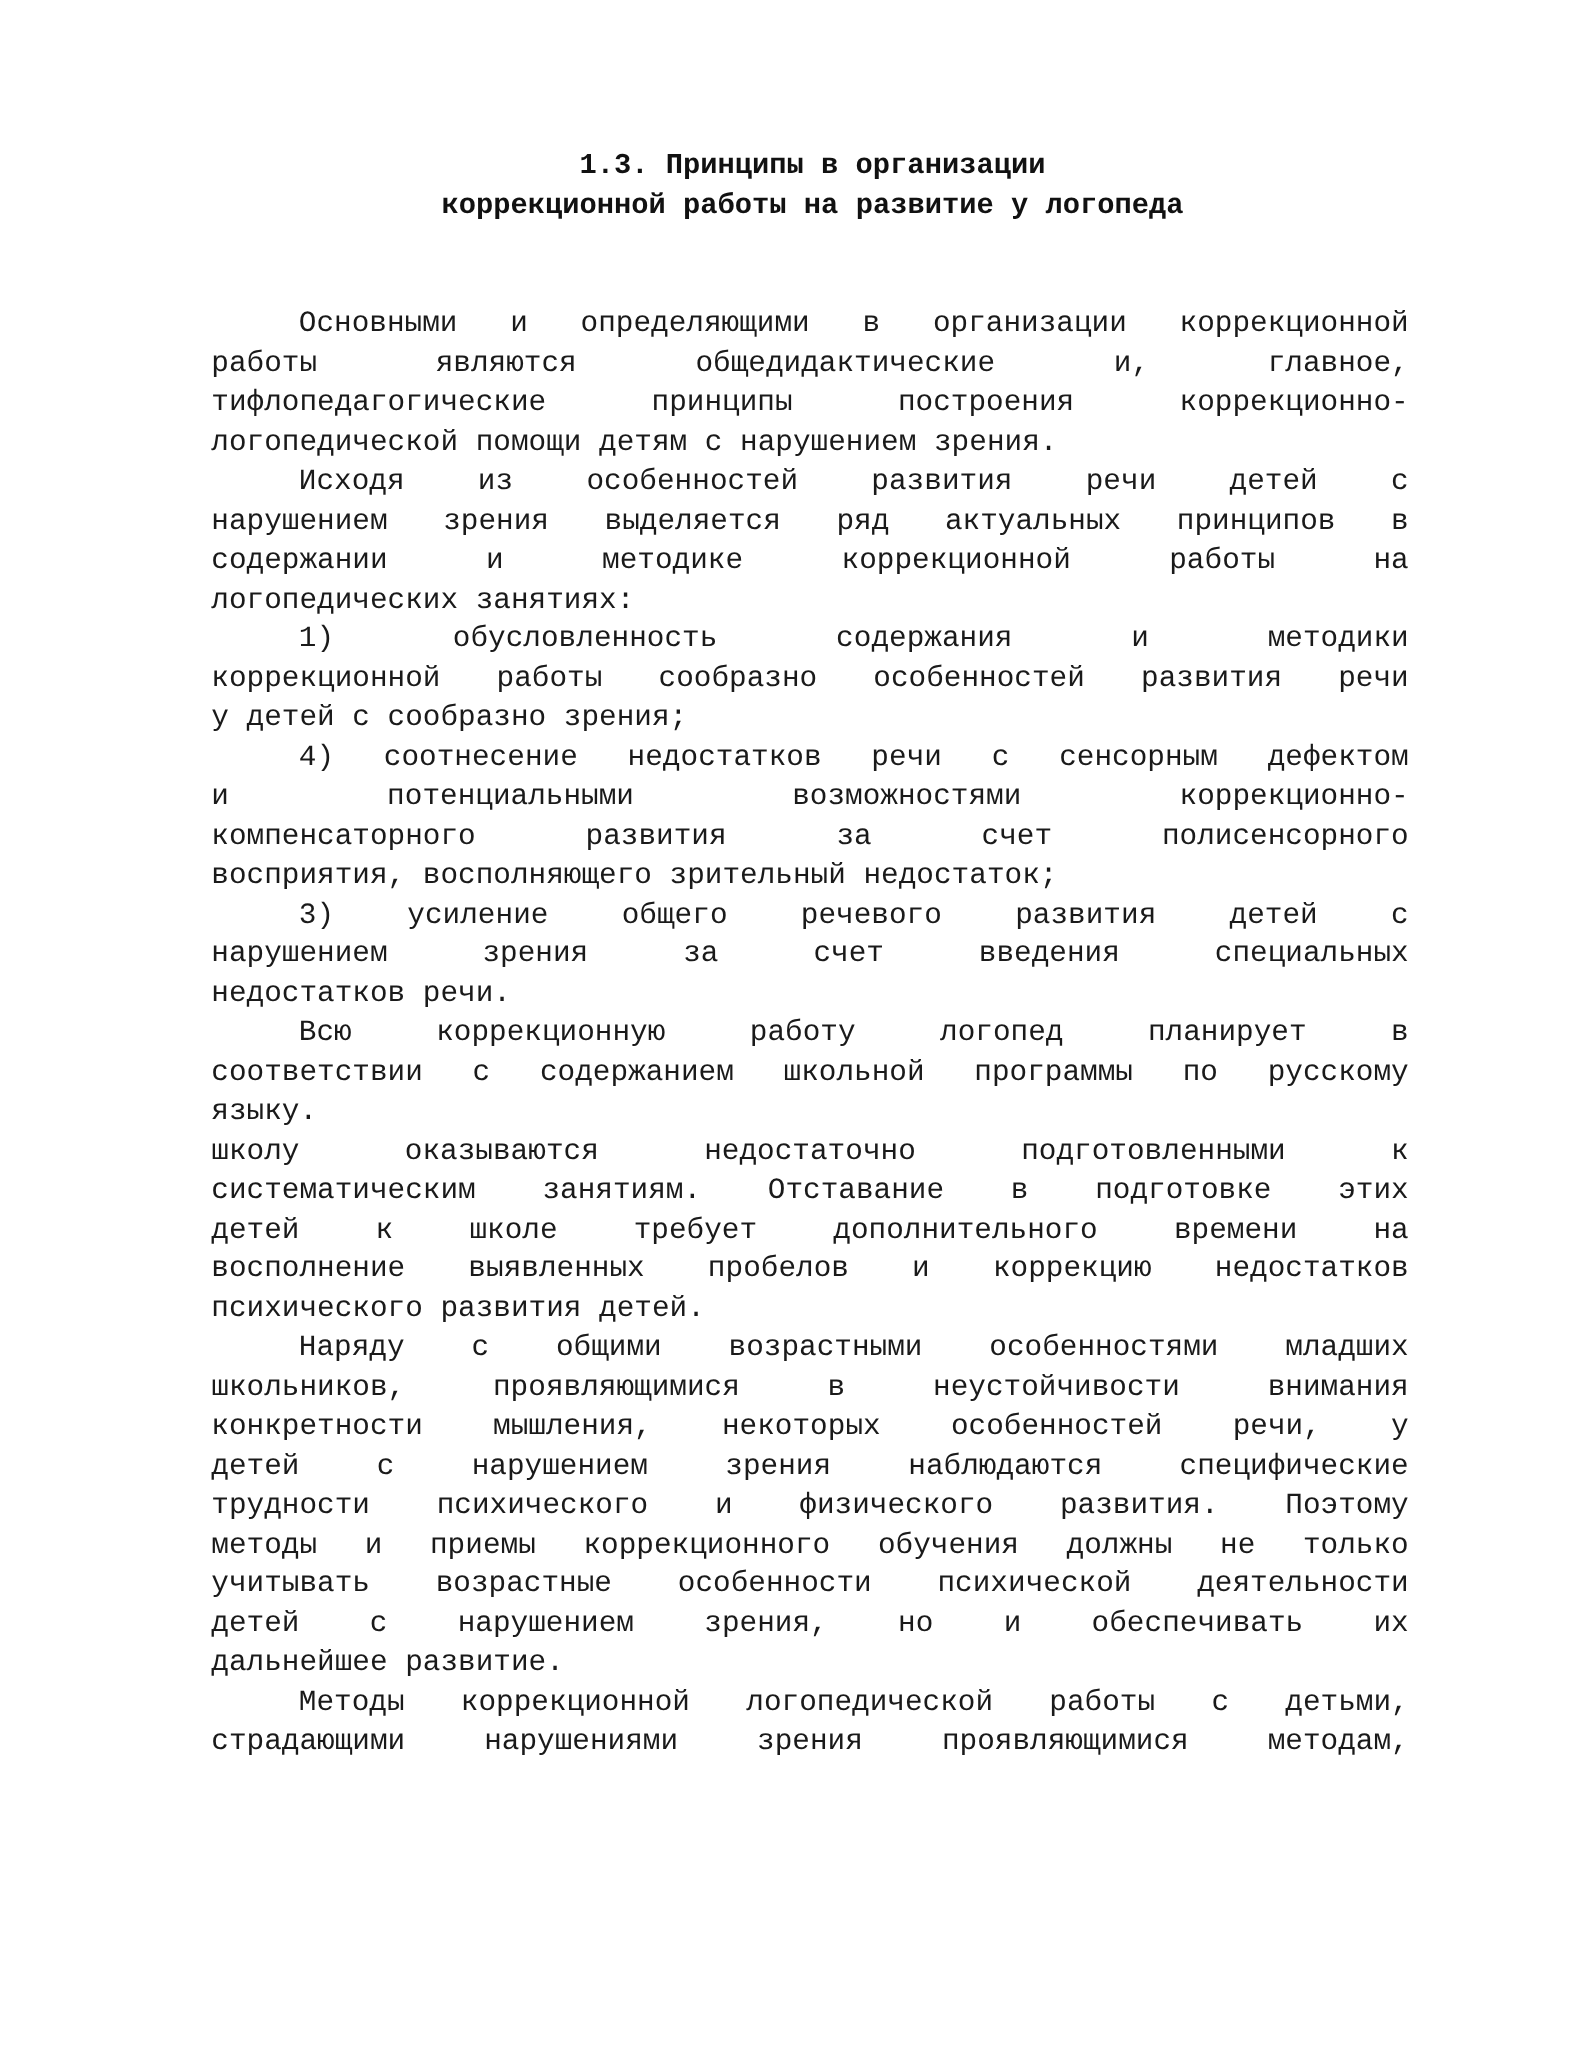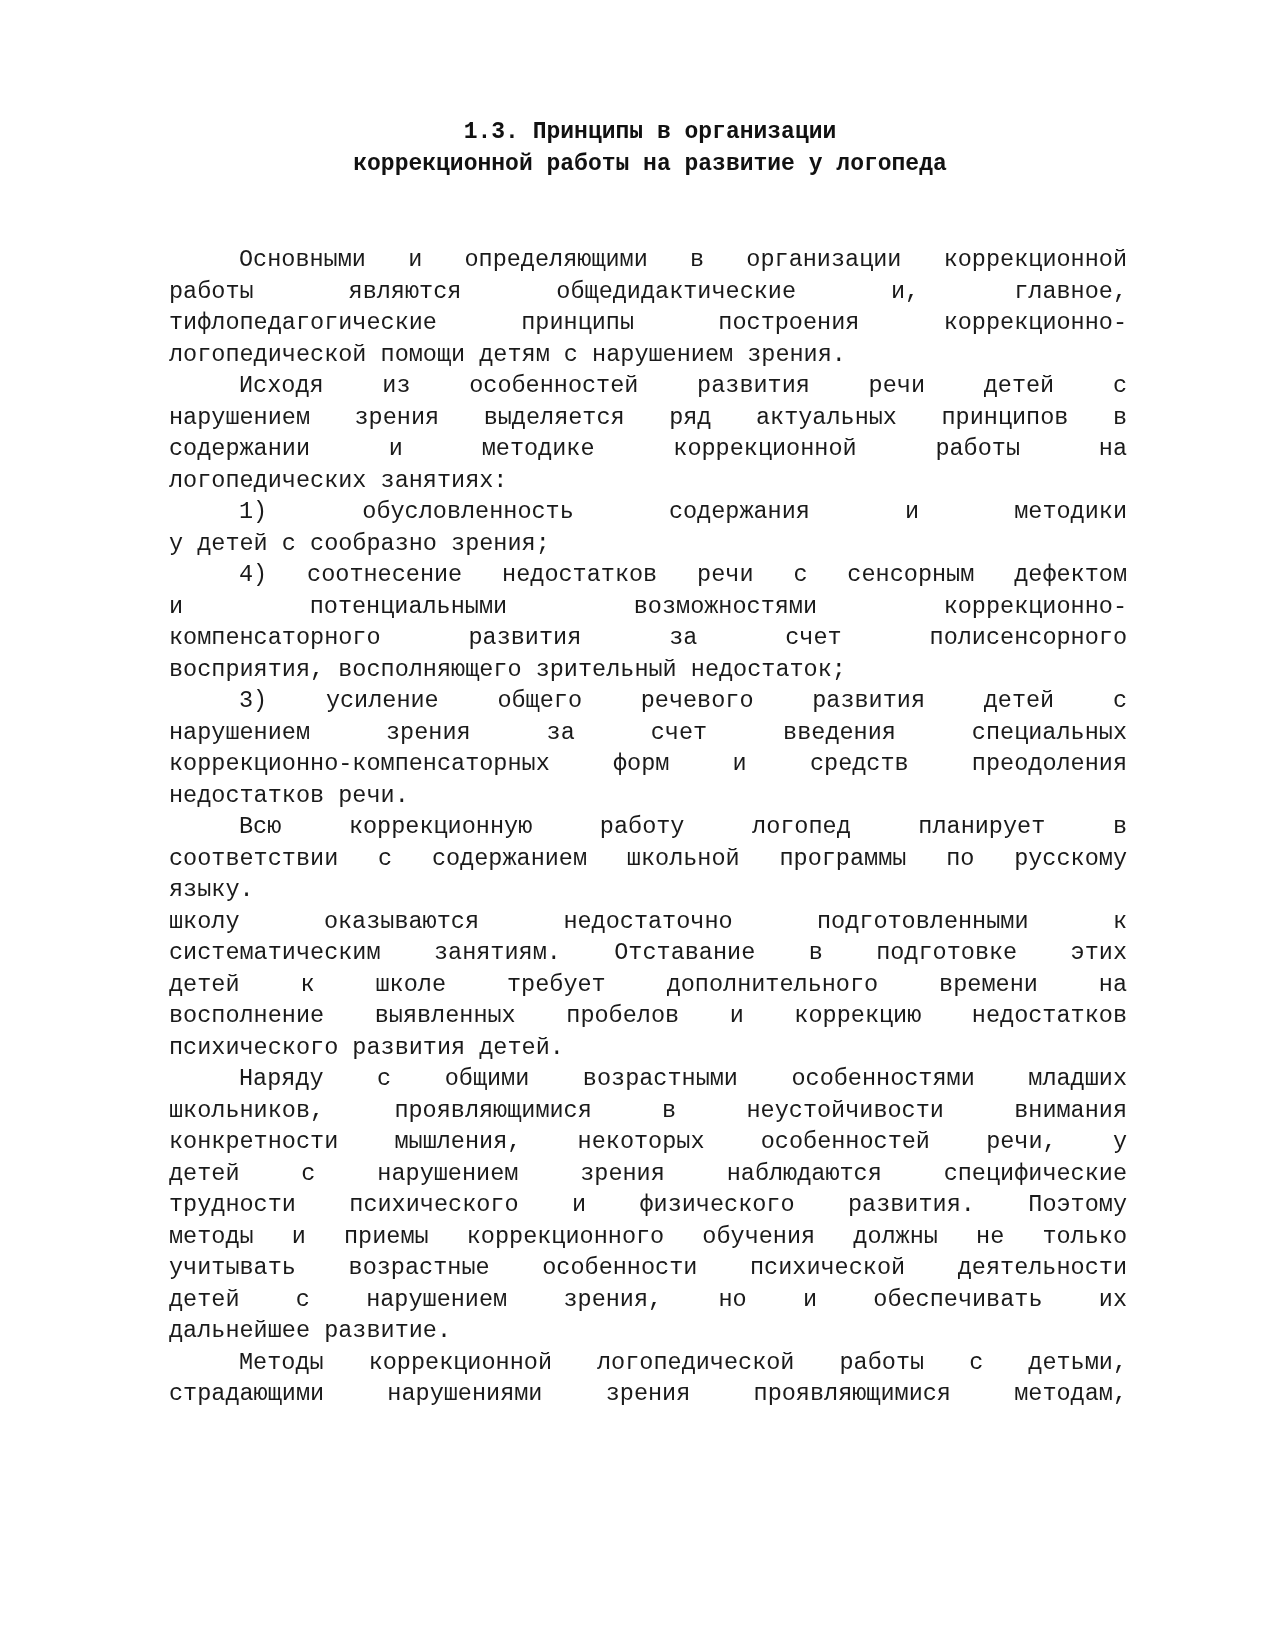--- a/index.html
+++ b/index.html
@@ -33,28 +33,28 @@
   <div class="body" id="body-text">
       <div class="line just indent">Основными и определяющими в организации коррекционной</div>
       <div class="line just">работы являются общедидактические и, главное,</div>
       <div class="line just">тифлопедагогические принципы построения коррекционно-</div>
       <div class="line">логопедической помощи детям с нарушением зрения.</div>
       <div class="line just indent">Исходя из особенностей развития речи детей с</div>
       <div class="line just">нарушением зрения выделяется ряд актуальных принципов в</div>
       <div class="line just">содержании и методике коррекционной работы на</div>
       <div class="line">логопедических занятиях:</div>
       <div class="line just indent">1) обусловленность содержания и методики</div>
+      <div class="line just">коррекционной работы сообразно особенностей развития речи</div>
       <div class="line">у детей с сообразно зрения;</div>
       <div class="line just indent">4) соотнесение недостатков речи с сенсорным дефектом</div>
       <div class="line just">и потенциальными возможностями коррекционно-</div>
       <div class="line just">компенсаторного развития за счет полисенсорного</div>
       <div class="line">восприятия, восполняющего зрительный недостаток;</div>
       <div class="line just indent">3) усиление общего речевого развития детей с</div>
       <div class="line just">нарушением зрения за счет введения специальных</div>
-      <div class="line just">коррекционно-компенсаторных форм и средств преодоления</div>
       <div class="line">недостатков речи.</div>
       <div class="line just indent">Всю коррекционную работу логопед планирует в</div>
       <div class="line just">соответствии с содержанием школьной программы по русскому</div>
       <div class="line">языку.</div>
       <div class="line just">школу оказываются недостаточно подготовленными к</div>
       <div class="line just">систематическим занятиям. Отставание в подготовке этих</div>
       <div class="line just">детей к школе требует дополнительного времени на</div>
       <div class="line just">восполнение выявленных пробелов и коррекцию недостатков</div>
       <div class="line">психического развития детей.</div>
       <div class="line just indent">Наряду с общими возрастными особенностями младших</div>

